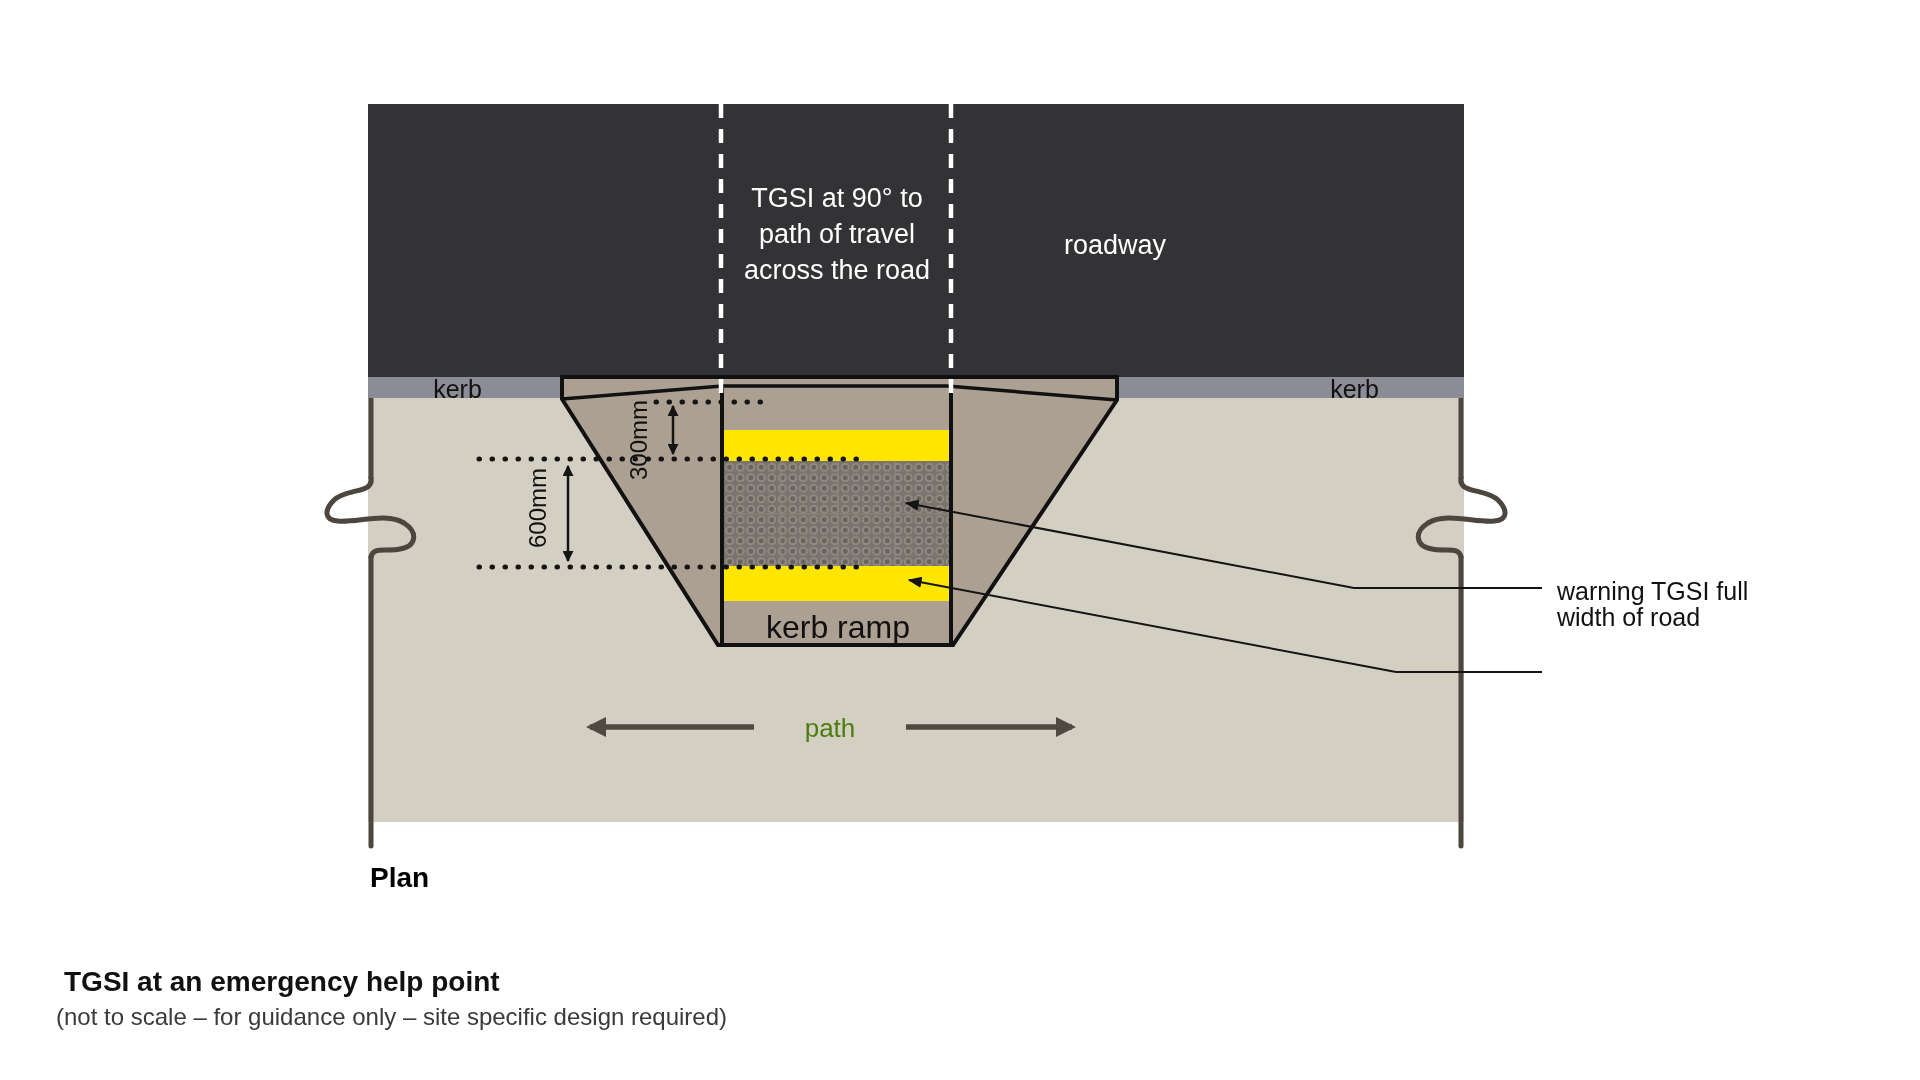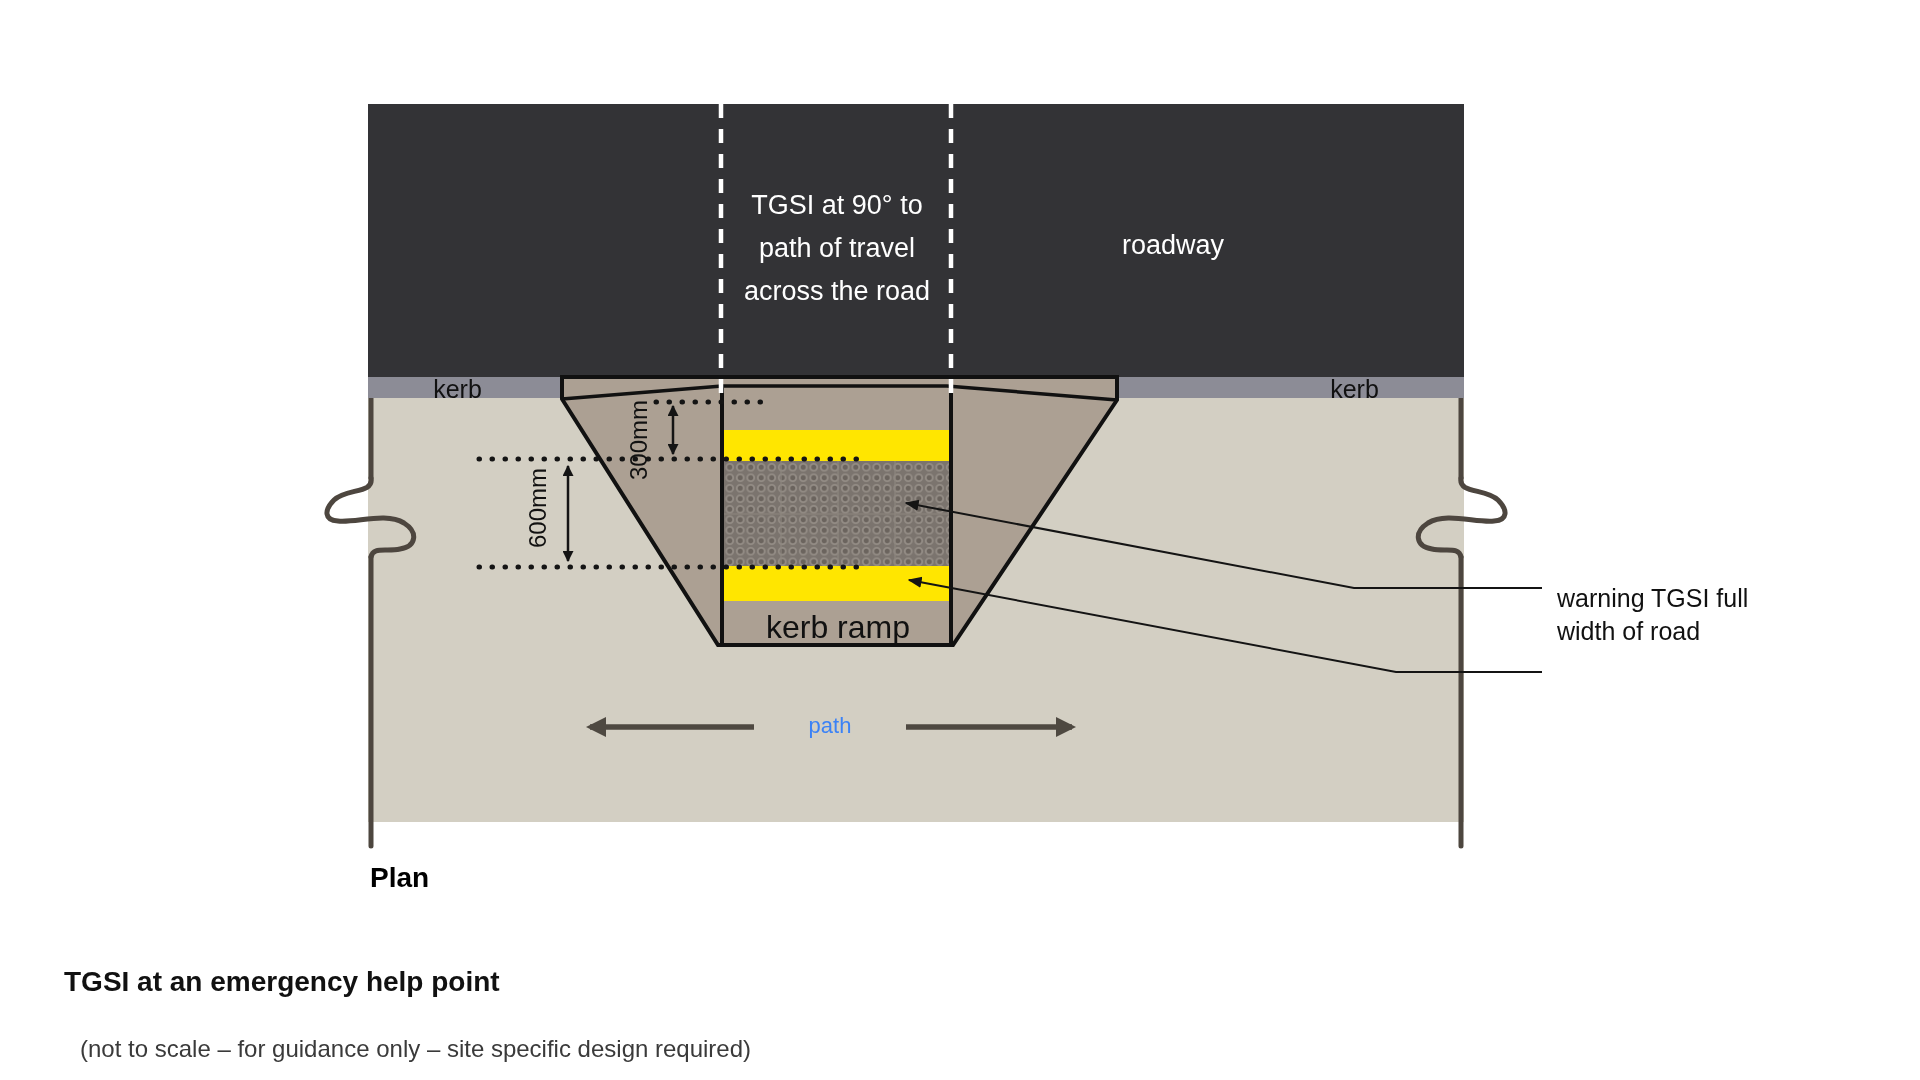--- a/index.html
+++ b/index.html
@@ -2,38 +2,38 @@
 <html><head>
 <meta charset="utf-8">
 <style>
   html,body{margin:0;padding:0;background:#ffffff;}
   .stage{
     position:relative;width:1920px;height:1080px;background:#ffffff;
     font-family:"Liberation Sans",sans-serif;overflow:hidden;
   }
   .stage svg{position:absolute;left:0;top:0;}
   .lbl{position:absolute;color:#111111;white-space:nowrap;}
-  .lbl div{white-space:nowrap;margin-top:7px;}
+  .lbl div{white-space:nowrap;}
   .white{color:#ffffff;}
   .center{text-align:center;}
   .road-note{left:721px;top:180px;width:232px;font-size:27px;line-height:36px;}
-  .roadway-label{left:1122px;top:230px;font-size:27px;}
+  .roadway-label{left:1064px;top:230px;font-size:27px;}
   .kerb-left{left:405px;top:375px;width:105px;font-size:25px;}
   .kerb-right{left:1302px;top:375px;width:105px;font-size:25px;}
   .kerb-ramp{left:752px;top:609px;width:172px;font-size:32px;}
   .dim{width:110px;height:30px;line-height:30px;font-size:24px;transform:rotate(-90deg);transform-origin:center;}
   .dim-300{left:584px;top:425px;}
   .dim-600{left:483px;top:493px;}
-  .path-label{left:780px;top:713px;width:100px;font-size:22px;color:#3b82f6;}
+  .path-label{left:780px;top:713px;width:100px;font-size:26px;color:#4d7c0f;}
   .ann{font-size:25px;line-height:26px;}
   .ann-warning{left:1557px;top:578px;}
   .ann-border{left:1557px;top:663px;}
   .plan-label{left:370px;top:862px;font-size:28px;font-weight:bold;color:#000;}
   .caption-title{left:64px;top:966px;font-size:28px;font-weight:bold;color:#111;text-align:center;}
-  .caption-subtitle{left:80px;top:1003px;font-size:24px;color:#3a3a3a;margin-top:32px;}
+  .caption-subtitle{left:56px;top:1003px;font-size:24px;color:#3a3a3a;}
 </style>
 </head>
 <body>
 
 <div class="stage">
 
   <svg viewBox="0 0 1920 1080" width="1920" height="1080">
     <defs>
       <pattern id="tgsiDots" width="10.5" height="10.5" patternUnits="userSpaceOnUse">
         <rect width="10.5" height="10.5" fill="#7b746e"></rect>

